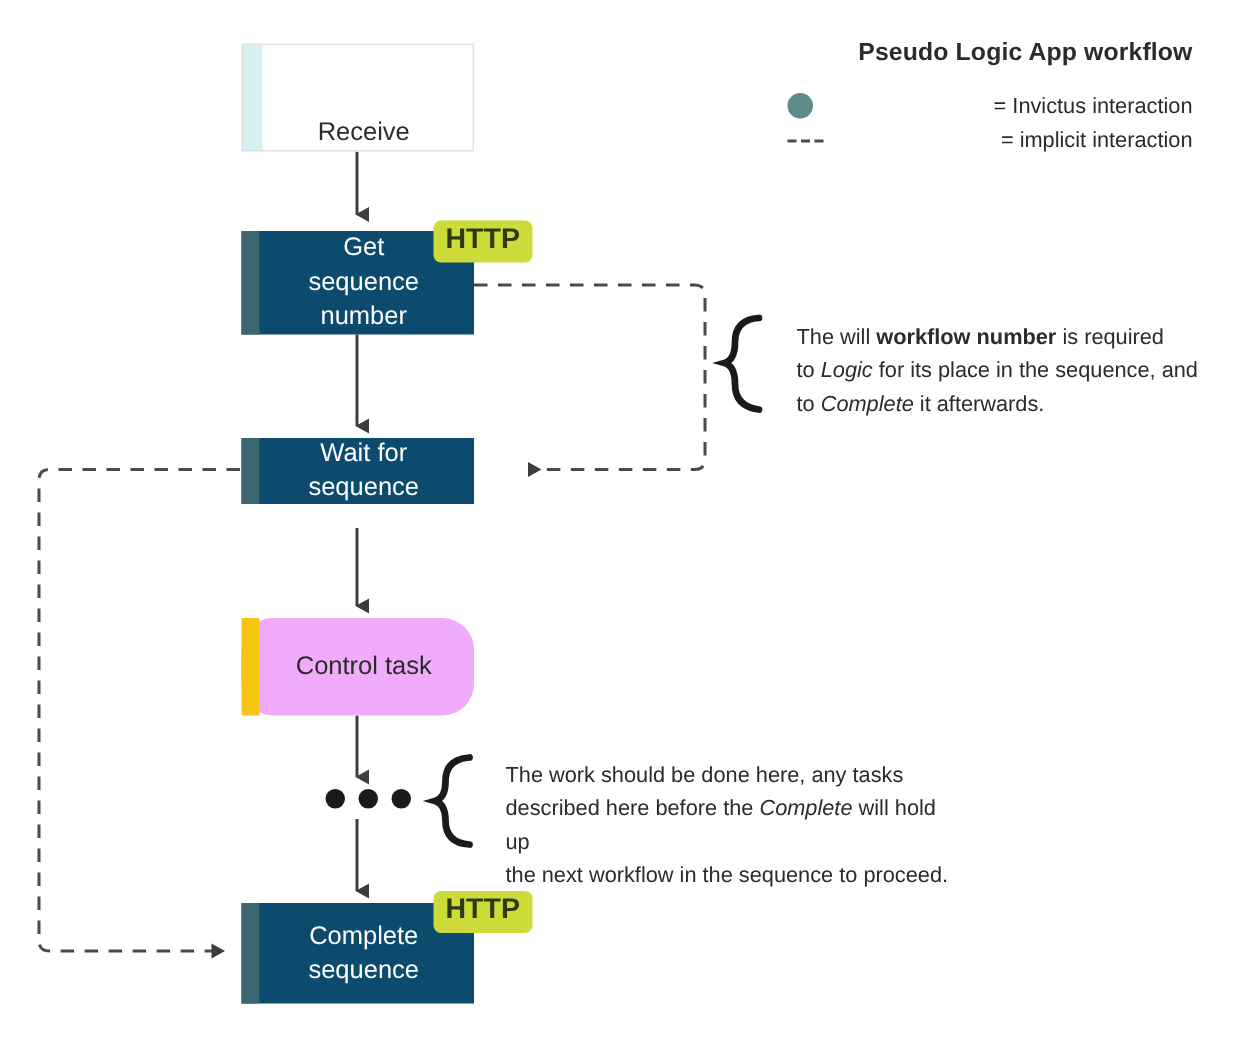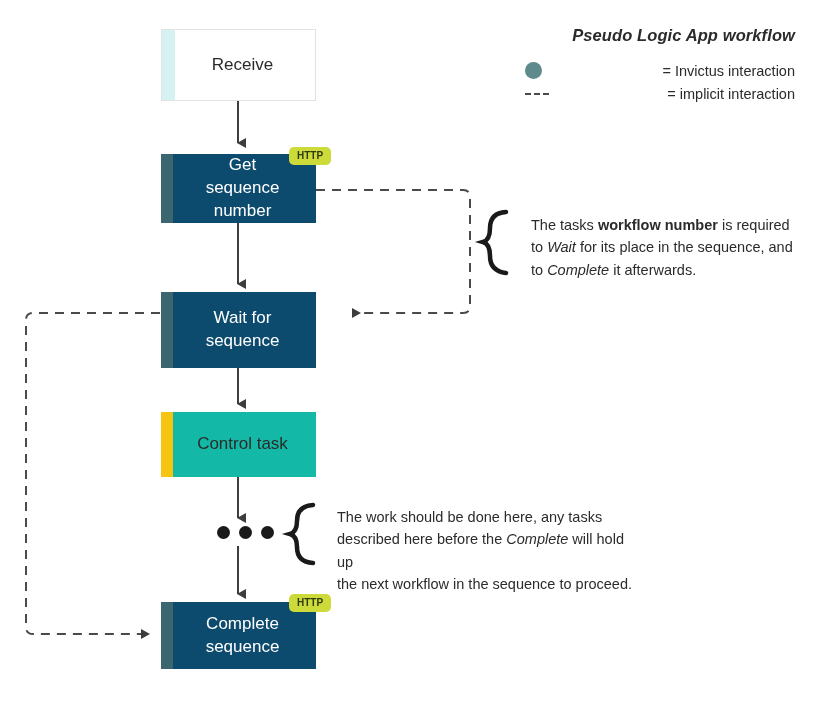--- a/index.html
+++ b/index.html
@@ -51,41 +51,43 @@
     position: absolute;
     left: 0; top: 0; bottom: 0;
     width: 12px;
     z-index: 1;
   }
 
   .node-receive {
     background: #ffffff;
     border: 1px solid #e2e2e2;
     color: #2b2b2b;
+    align-items: flex-end;
   }
   .node-receive .edge-strip { background: #d6f1f1; width: 13px; }
 
   .node-teal {
     background: #0c4a6e;
     color: #ffffff;
   }
   .node-teal .edge-strip { background: #3b6670; }
 
   .node-yellow {
-    background: #14b8a6;
-    color: #2b2b2b;
+    background: #f0abfc;
+    color: #2b2b2b;
+    border-radius: 21px;
   }
   .node-yellow .edge-strip { background: #f6c512; }
 
   
   .badge {
     position: absolute;
     background: #ccdb39;
     color: #2f3a10;
-    font-size: 10px;
+    font-size: 19px;
     font-weight: 700;
     padding: 3px 8px 4px 8px;
     border-radius: 5px;
     z-index: 5;
     white-space: nowrap;
     line-height: 1.1;
   }
 
   
   .dots {
@@ -105,21 +107,20 @@
 
   
   .legend {
     position: absolute;
     right: 30px;
     top: 26px;
     width: 270px;
     text-align: right;
   }
   .legend-title {
-    font-style: italic;
     font-size: 16.5px;
     font-weight: 600;
     color: #2b2b2b;
     margin-bottom: 17px;
     letter-spacing: 0.1px;
   }
   .legend-row {
     display: flex;
     align-items: center;
     justify-content: space-between;
@@ -212,21 +213,21 @@
     <span class="node-label">Receive</span>
   </div>
 
   <div class="node node-teal" style="left:161px; top:154px; width:155px; height:69px;">
     <span class="edge-strip"></span>
     <span class="node-label">Get sequence
 number</span>
   </div>
   <div class="badge" style="left:289px; top:147px;">HTTP</div>
 
-  <div class="node node-teal" style="left:161px; top:292px; width:155px; height:76px;">
+  <div class="node node-teal" style="left:161px; top:292px; width:155px; height:44px;">
     <span class="edge-strip"></span>
     <span class="node-label">Wait for
 sequence</span>
   </div>
 
   <div class="node node-yellow" style="left:161px; top:412px; width:155px; height:65px;">
     <span class="edge-strip"></span>
     <span class="node-label">Control task</span>
   </div>
 
@@ -250,24 +251,24 @@
       <span>= Invictus interaction</span>
     </div>
     <div class="legend-row">
       <span class="legend-swatch-dash"></span>
       <span>= implicit interaction</span>
     </div>
   </div>
 
   <div class="annotation" style="left:531px; top:214px; width:270px;">
     <div>
-      <span>The tasks </span><b>workflow number</b><span> is required</span>
-    </div>
-    <div>
-      <span>to </span><i>Wait</i><span> for its place in the sequence, and</span>
+      <span>The will </span><b>workflow number</b><span> is required</span>
+    </div>
+    <div>
+      <span>to </span><i>Logic</i><span> for its place in the sequence, and</span>
     </div>
     <div>
       <span>to </span><i>Complete</i><span> it afterwards.</span>
     </div>
   </div>
 
   <div class="annotation" style="left:337px; top:506px; width:300px;">
     <div>
       <span>The work should be done here, any tasks</span>
     </div>

